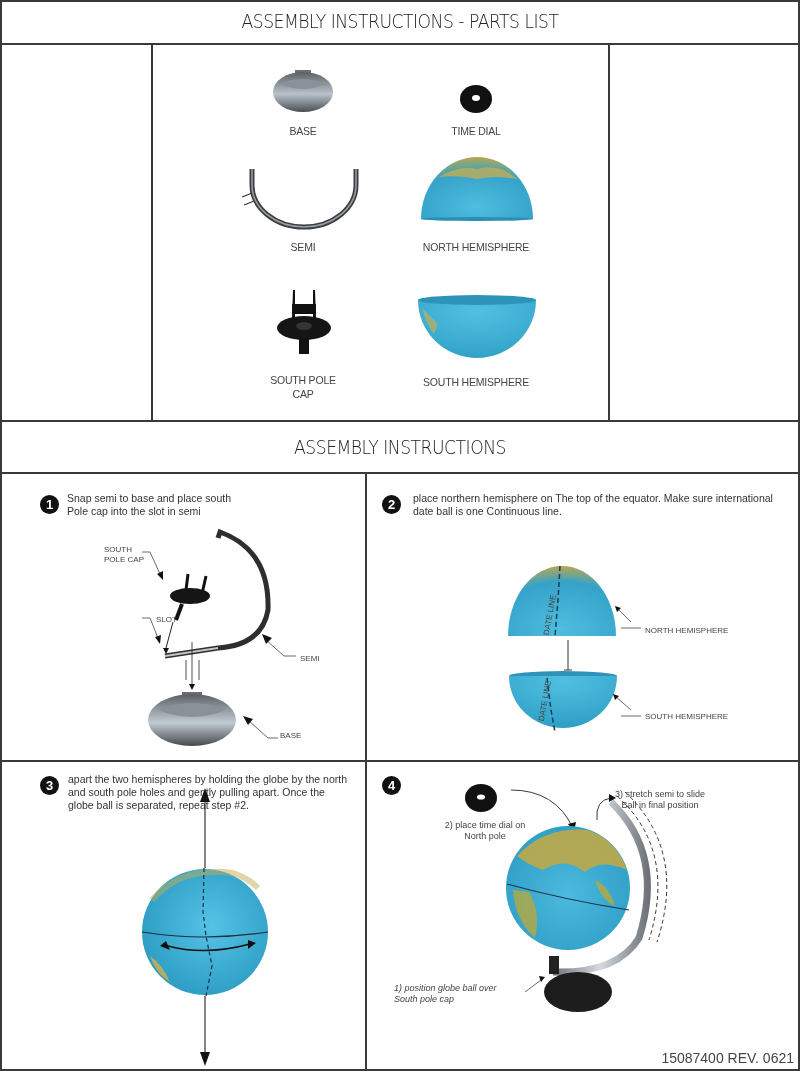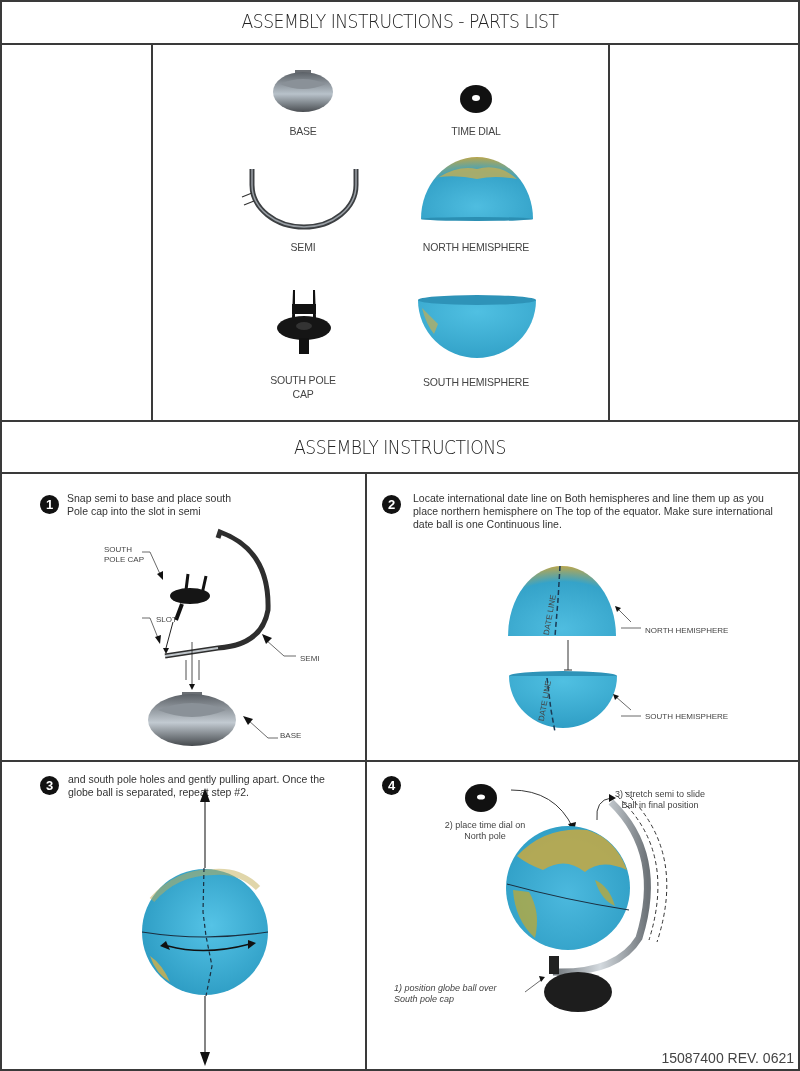--- a/index.html
+++ b/index.html
@@ -160,21 +160,20 @@
 <div class="callout" style="left:104px;top:545px;width:40px;">
   <div>SOUTH</div>
   <div>POLE CAP</div>
 </div>
 <div class="callout" style="left:116px;top:615px;margin-left:40px;">SLOT</div>
 <div class="callout" style="left:300px;top:654px;">SEMI</div>
 <div class="callout" style="left:280px;top:731px;">BASE</div>
 
 <div class="step-num" style="left:382px;top:495px;">2</div>
 <div class="step-text" style="left:413px;top:492px;width:380px;">
-  <div>Locate international date line on Both hemispheres and line them up as you</div>
   <div>place northern hemisphere on The top of the equator.  Make sure international</div>
   <div>date ball is one Continuous line.</div>
 </div>
 <svg style="left:365px;top:560px;" width="435" height="200" viewBox="0 0 435 200">
   <defs>
     <radialGradient id="gN2" cx="0.5" cy="0.9" r="0.9">
       <stop offset="0" stop-color="#4fbde0"></stop>
         <stop offset="0.75" stop-color="#35a3c9"></stop>
         <stop offset="1" stop-color="#b9a64e"></stop>
     </radialGradient>
@@ -197,20 +196,21 @@
   <path d="M250 136 L266 150" stroke="#444" stroke-width="0.8"></path>
   <path d="M248 134 L254 136 L250 140 Z" fill="#111"></path>
 </svg>
 <div class="callout" style="left:530px;top:610px;transform:rotate(-80deg);font-size:8px;">DATE LINE</div>
 <div class="callout" style="left:525px;top:696px;transform:rotate(-80deg);font-size:8px;">DATE LINE</div>
 <div class="callout" style="left:645px;top:626px;">NORTH HEMISPHERE</div>
 <div class="callout" style="left:645px;top:712px;">SOUTH HEMISPHERE</div>
 
 <div class="step-num" style="left:40px;top:776px;">3</div>
 <div class="step-text" style="left:68px;top:773px;width:295px;">
+  <div>apart the two hemispheres by holding the globe by the north</div>
   <div>and south pole holes and gently pulling apart.  Once the</div>
   <div>globe ball is separated,  repeat step #2.</div>
 </div>
 <svg style="left:0;top:760px;" width="365" height="310" viewBox="0 0 365 310">
   <defs>
     <radialGradient id="gG3" cx="0.55" cy="0.45" r="0.7">
       <stop offset="0" stop-color="#55c3e6"></stop>
         <stop offset="0.8" stop-color="#2f9ec5"></stop>
         <stop offset="1" stop-color="#2a89ad"></stop>
     </radialGradient>

